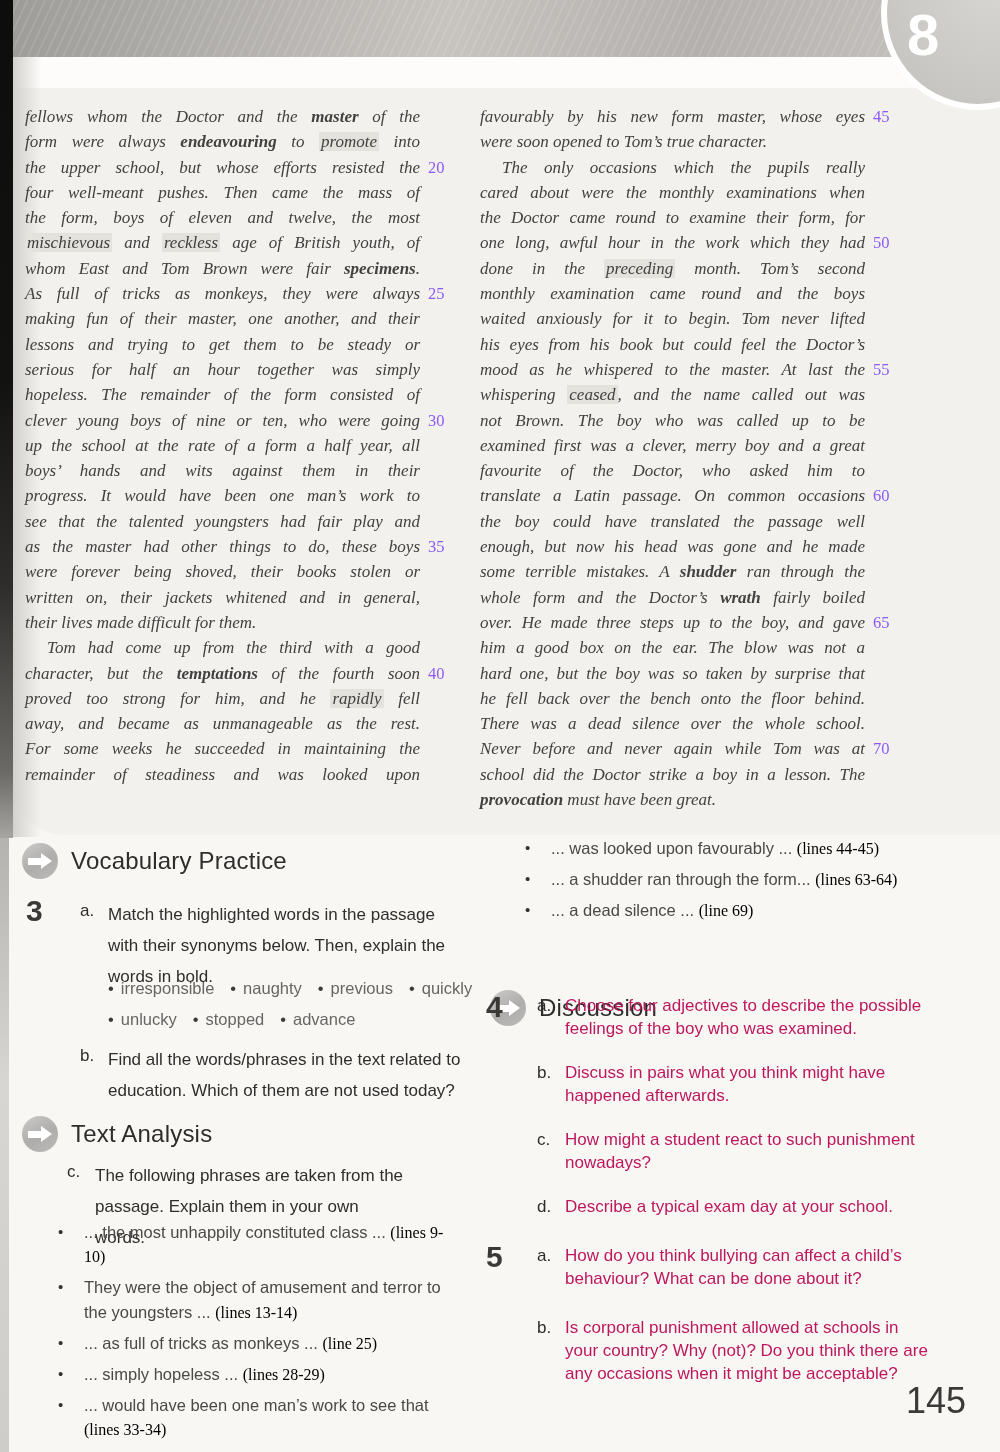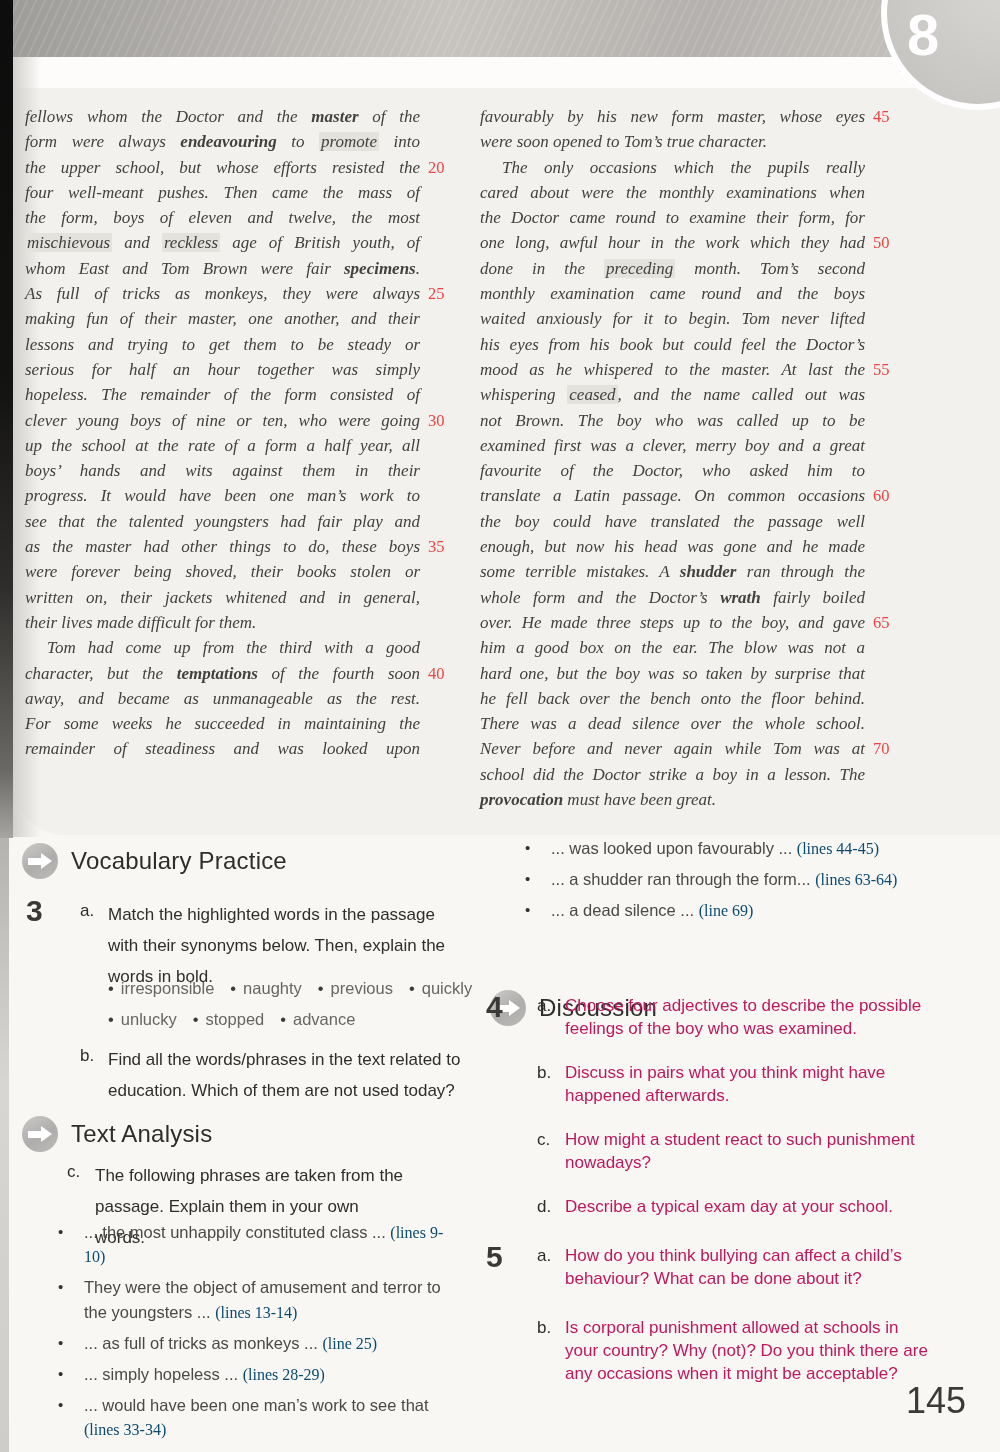--- a/index.html
+++ b/index.html
@@ -29,21 +29,21 @@
   .pcol{position:absolute;top:104px;z-index:3;}
   .pline{position:relative;height:25.3px;line-height:25.3px;
     font-family:"Liberation Serif",serif;font-style:italic;font-size:17px;color:#434140;
     text-align:justify;text-align-last:justify;white-space:normal;}
   .pline.nj{text-align-last:left;}
   .pline.ind .ptxt{padding-left:22px;}
   .ptxt{display:block;}
   .bseg{font-weight:bold;}
   .hseg{background:#e4e2dd;padding:0 2px;}
   .lnum{position:absolute;left:calc(100% + 8px);top:0;width:42px;text-align:left;
-    font-family:"Liberation Serif",serif;font-style:normal;font-size:16.5px;color:#ef4444;}
+    font-family:"Liberation Serif",serif;font-style:normal;font-size:16.5px;color:#8b5cf6;}
   
   .sec-header{position:absolute;display:flex;align-items:center;gap:13px;z-index:4;}
   .sec-icon{position:relative;width:36px;height:36px;border-radius:50%;flex:0 0 36px;
     background:linear-gradient(150deg,#c6c5c3 10%,#aeadab 55%,#bcbbb9 100%);}
   .sec-icon .a-bar{position:absolute;left:6px;top:15px;width:13px;height:7px;background:#fff;}
   .sec-icon .a-head{position:absolute;left:19px;top:10px;width:0;height:0;
     border-left:11px solid #fff;border-top:8.5px solid transparent;border-bottom:8.5px solid transparent;}
   .sec-title{font-size:24px;color:#2e2d2c;letter-spacing:.2px;}
   
   .ex-num{position:absolute;font-size:30px;font-weight:bold;color:#3a3938;z-index:4;}
@@ -59,21 +59,21 @@
   
   .syn{position:absolute;z-index:4;font-size:16.5px;color:#676665;line-height:31px;}
   .syn .sw{margin-right:16px;white-space:nowrap;}
   .syn .sd{color:#3c3b3a;margin-right:7px;}
   
   .blist{position:absolute;z-index:4;}
   .bitem{display:flex;margin-bottom:6px;}
   .bdot{flex:0 0 26px;font-size:15px;color:#333;line-height:24px;}
   .btxt-wrap{line-height:24px;}
   .btxt{font-size:16.5px;color:#4a4948;}
-  .bref{font-family:"Liberation Serif",serif;font-size:16px;color:#0c4a6e;}
+  .bref{font-family:"Liberation Serif",serif;font-size:16px;color:#000000;}
   
   .pagenum{position:absolute;left:893px;top:1380px;font-size:36px;color:#3b3a39;z-index:4;margin-left:13px;}
 </style>
 </head>
 <body>
 
 <div class="page">
 
   <div class="banner"></div>
   <div class="white-strip"></div>
@@ -153,20 +153,23 @@
       </div>
       <div class="pline nj">
         <span class="ptxt"><span class="nseg">their lives made difficult for them.</span></span>
       </div>
       <div class="pline ind">
         <span class="ptxt"><span class="nseg">Tom had come up from the third with a good</span></span>
       </div>
       <div class="pline">
         <span class="ptxt"><span class="nseg">character, but the </span><span class="bseg">temptations</span><span class="nseg"> of the fourth soon</span></span>
         <span class="lnum">40</span>
+      </div>
+      <div class="pline">
+        <span class="ptxt"><span class="nseg">proved too strong for him, and he </span><span class="hseg">rapidly</span><span class="nseg"> fell</span></span>
       </div>
       <div class="pline">
         <span class="ptxt"><span class="nseg">away, and became as unmanageable as the rest.</span></span>
       </div>
       <div class="pline">
         <span class="ptxt"><span class="nseg">For some weeks he succeeded in maintaining the</span></span>
       </div>
       <div class="pline">
         <span class="ptxt"><span class="nseg">remainder of steadiness and was looked upon</span></span>
       </div>

